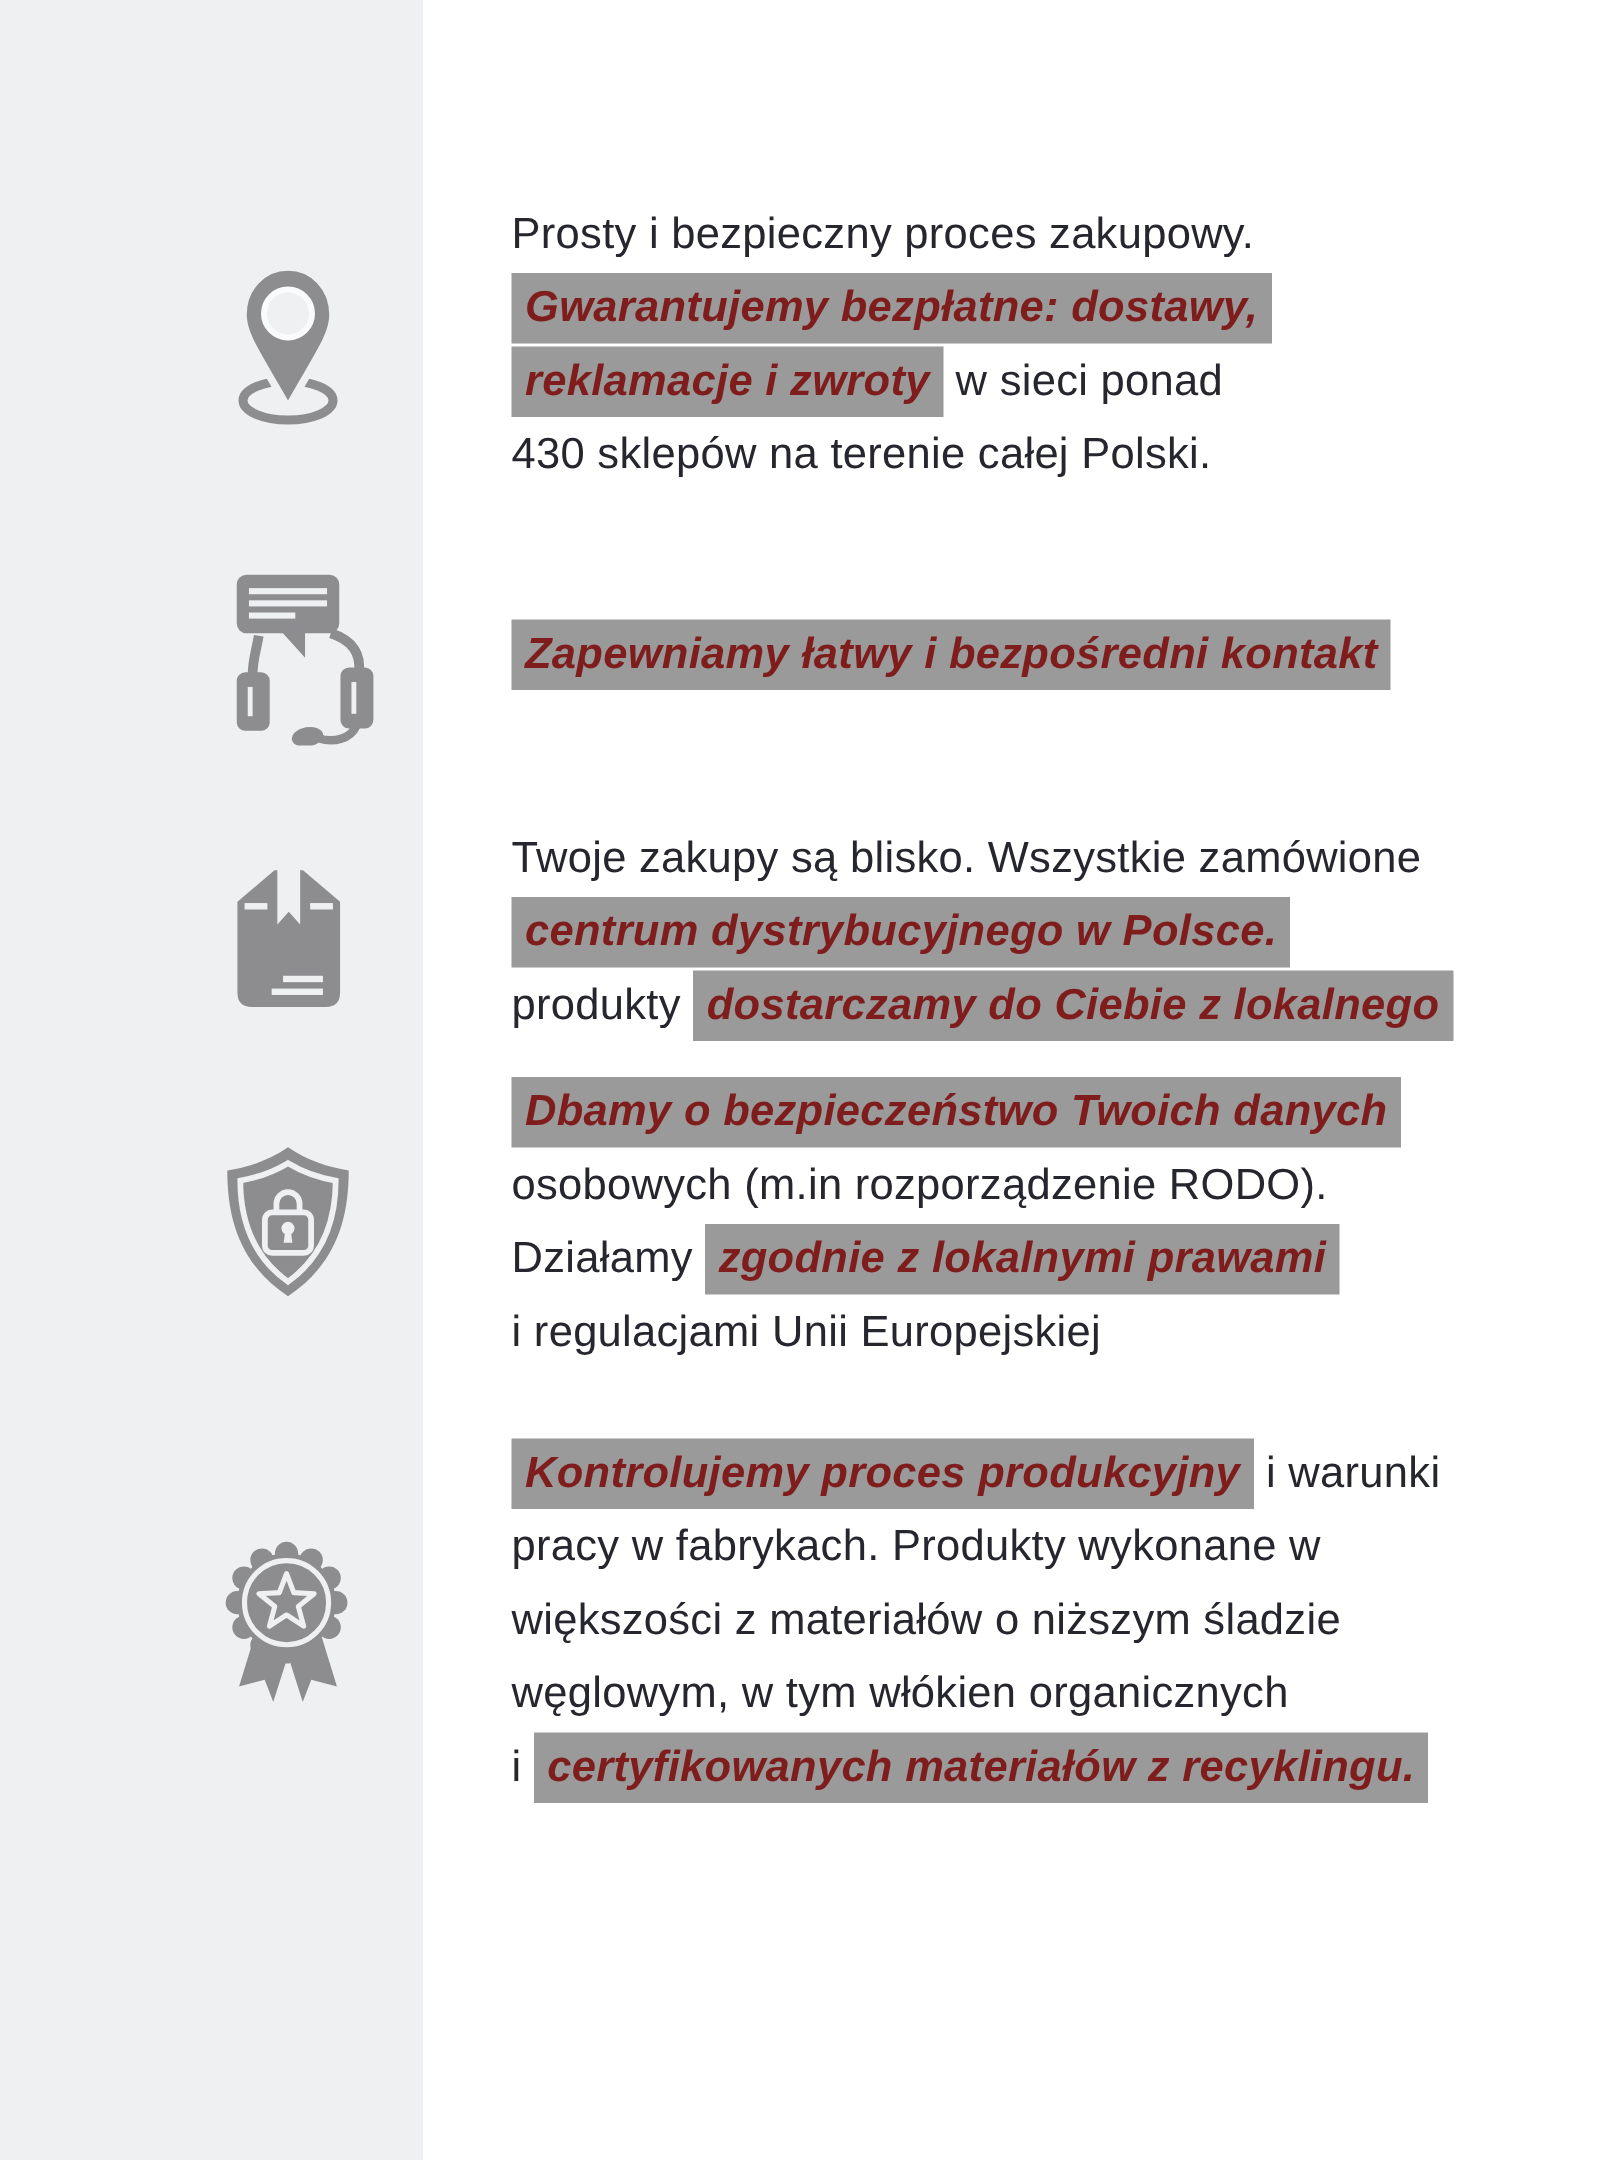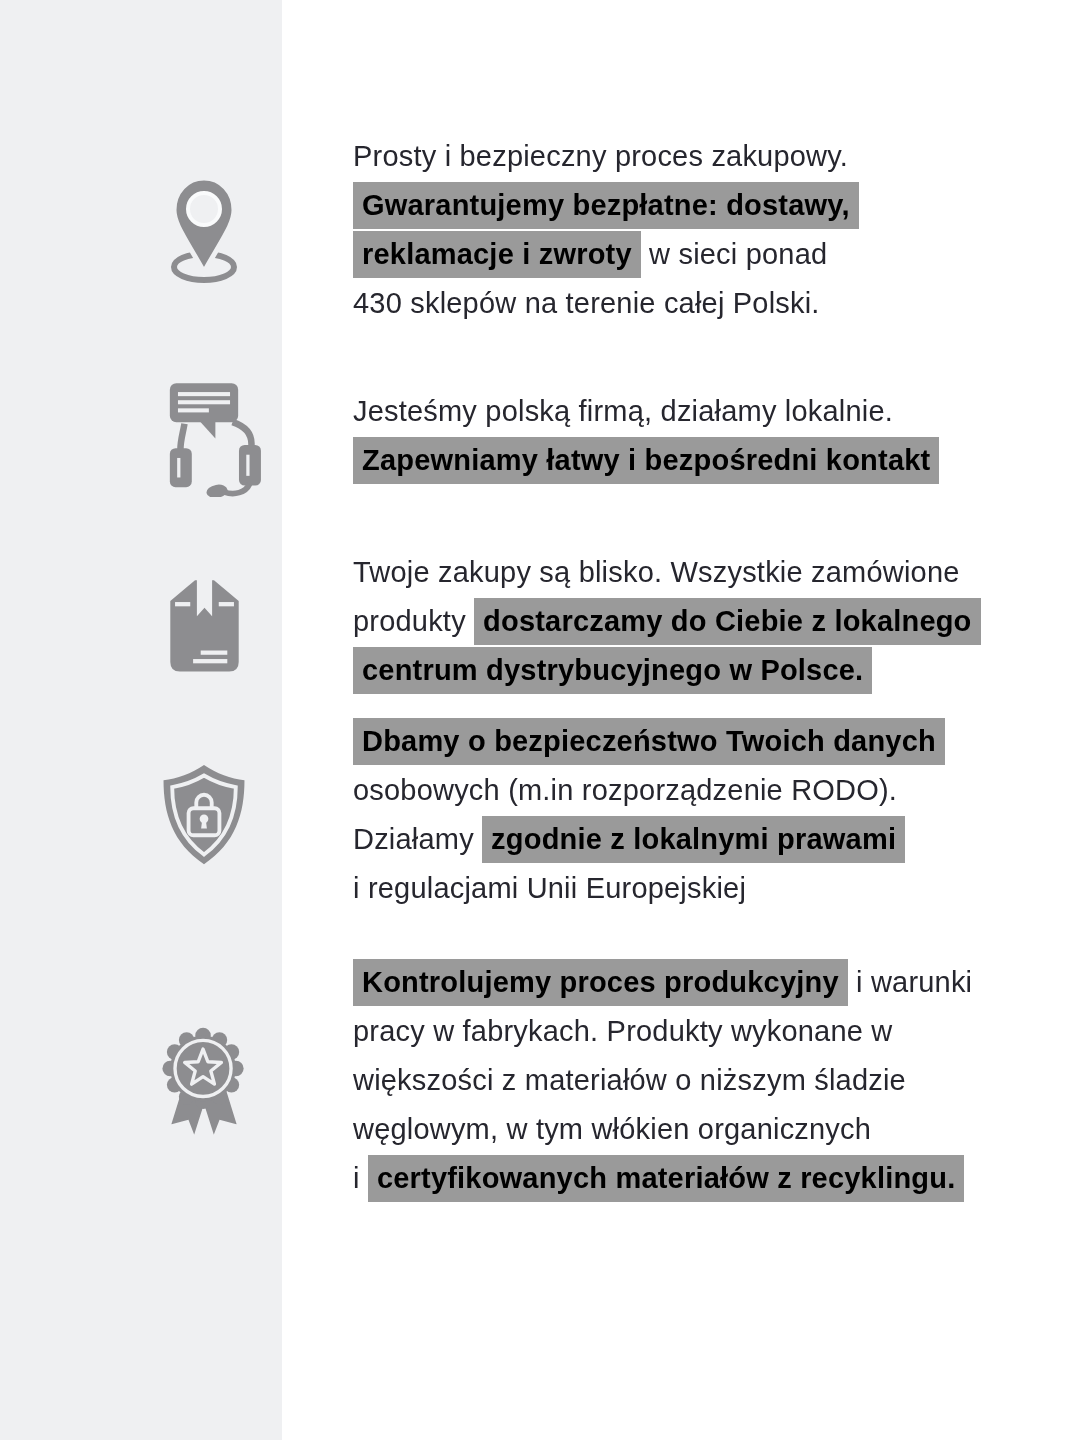--- a/index.html
+++ b/index.html
@@ -4,41 +4,42 @@
 <style>
   html,body { margin:0; padding:0; }
   .page {
     position:relative;
     width:1080px; height:1440px;
     background:linear-gradient(90deg, #eff0f2 0px, #eff0f2 282px, #ffffff 282px);
     font-family:"Liberation Sans", sans-serif;
     color:#26262e;
     overflow:hidden;
   }
-  .rows { padding-top:132px;padding-left:12px; }
+  .rows { padding-top:132px; }
   .row { display:flex; align-items:center; }
   .row.r2 { margin-top:47px; }
   .row.r3 { margin-top:51px; }
   .row.r4 { margin-top:22px; }
   .row.r5 { margin-top:45px; }
   .icon-cell {
     flex:0 0 282px; width:282px;
     display:flex; justify-content:center; align-items:center;
   }
   .icon-cell svg { transform:translateX(51px); }
   .text-cell { padding-left:59px; }
   .line {
     height:49px; line-height:49px;
     font-size:29px; white-space:pre;
     letter-spacing:0.2px;
   }
   .hl {
-    background:#9a9a9a; color:#000000;
+    background:#9a9a9a; color:#7f1d1d;
     font-weight:700;
     padding:7px 9px 8px 9px;
+    font-style:italic;
   }
 </style>
 </head>
 <body>
 
 <div class="page">
   <div class="rows">
 
     <section class="row r1">
       <div class="icon-cell">
@@ -68,40 +69,39 @@
           <rect x="28" y="41" width="38" height="5" fill="#eff0f2"></rect>
           <rect x="18" y="90" width="27" height="48" rx="7" fill="#8d8d90"></rect>
           <rect x="27" y="102" width="4" height="24" fill="#eff0f2"></rect>
           <rect x="103" y="86" width="27" height="50" rx="7" fill="#8d8d90"></rect>
           <rect x="112" y="98" width="4" height="26" fill="#eff0f2"></rect>
           <path d="M116,134 C111,145 97,148 85,144" fill="none" stroke="#8d8d90" stroke-width="7"></path>
           <ellipse cx="76" cy="143" rx="13" ry="8" fill="#8d8d90" transform="rotate(-10 76 143)"></ellipse>
         </svg>
       </div>
       <div class="text-cell">
-        <div class="line"><span>Jesteśmy polską firmą, działamy lokalnie.</span></div>
         <div class="line"><span class="hl">Zapewniamy łatwy i bezpośredni kontakt</span></div>
       </div>
     </section>
 
     <section class="row r3">
       <div class="icon-cell">
         <svg width="95" height="108" viewBox="0 0 100 112">
           <path d="M14,34 L40,12 L60,12 L86,34 L86,98 Q86,108 76,108 L24,108 Q14,108 14,98 Z" fill="#8d8d90"></path>
           <path d="M42,10 L58,10 L58,50 L50,41 L42,50 Z" fill="#eff0f2"></path>
           <rect x="19" y="35" width="16" height="4.5" fill="#eff0f2"></rect>
           <rect x="65" y="35" width="16" height="4.5" fill="#eff0f2"></rect>
           <rect x="46" y="86" width="28" height="4.5" fill="#eff0f2"></rect>
           <rect x="38" y="95" width="36" height="4.5" fill="#eff0f2"></rect>
         </svg>
       </div>
       <div class="text-cell">
         <div class="line"><span>Twoje zakupy są blisko. Wszystkie zamówione</span></div>
+        <div class="line"><span class="hl">centrum dystrybucyjnego w Polsce.</span></div>
         <div class="line"><span>produkty </span><span class="hl">dostarczamy do Ciebie z lokalnego</span></div>
-        <div class="line"><span class="hl">centrum dystrybucyjnego w Polsce.</span></div>
       </div>
     </section>
 
     <section class="row r4">
       <div class="icon-cell">
         <svg width="106" height="114" viewBox="0 0 110 114">
           <path d="M55,5 C42,14 27,19 13,21 C13,55 22,86 55,108 C88,86 97,55 97,21 C83,19 68,14 55,5 Z" fill="#8d8d90"></path>
           <path d="M55,16 C45,22 34,26 22,28 C22,55 30,80 55,98 C80,80 88,55 88,28 C76,26 65,22 55,16 Z" fill="none" stroke="#eff0f2" stroke-width="4"></path>
           <rect x="39" y="50" width="32" height="28" rx="5" fill="none" stroke="#eff0f2" stroke-width="4"></rect>
           <path d="M47,50 L47,44 a8,8 0 0 1 16,0 L63,50" fill="none" stroke="#eff0f2" stroke-width="4"></path>

